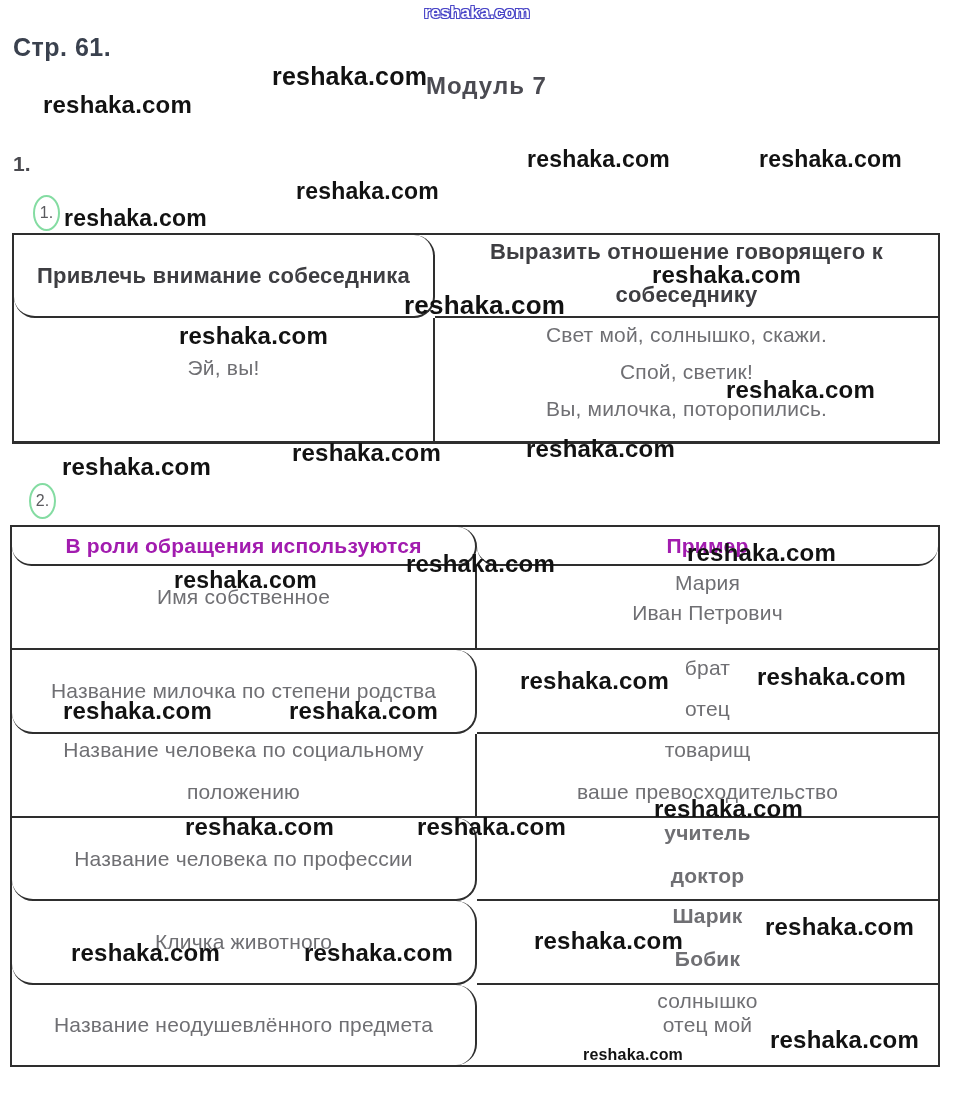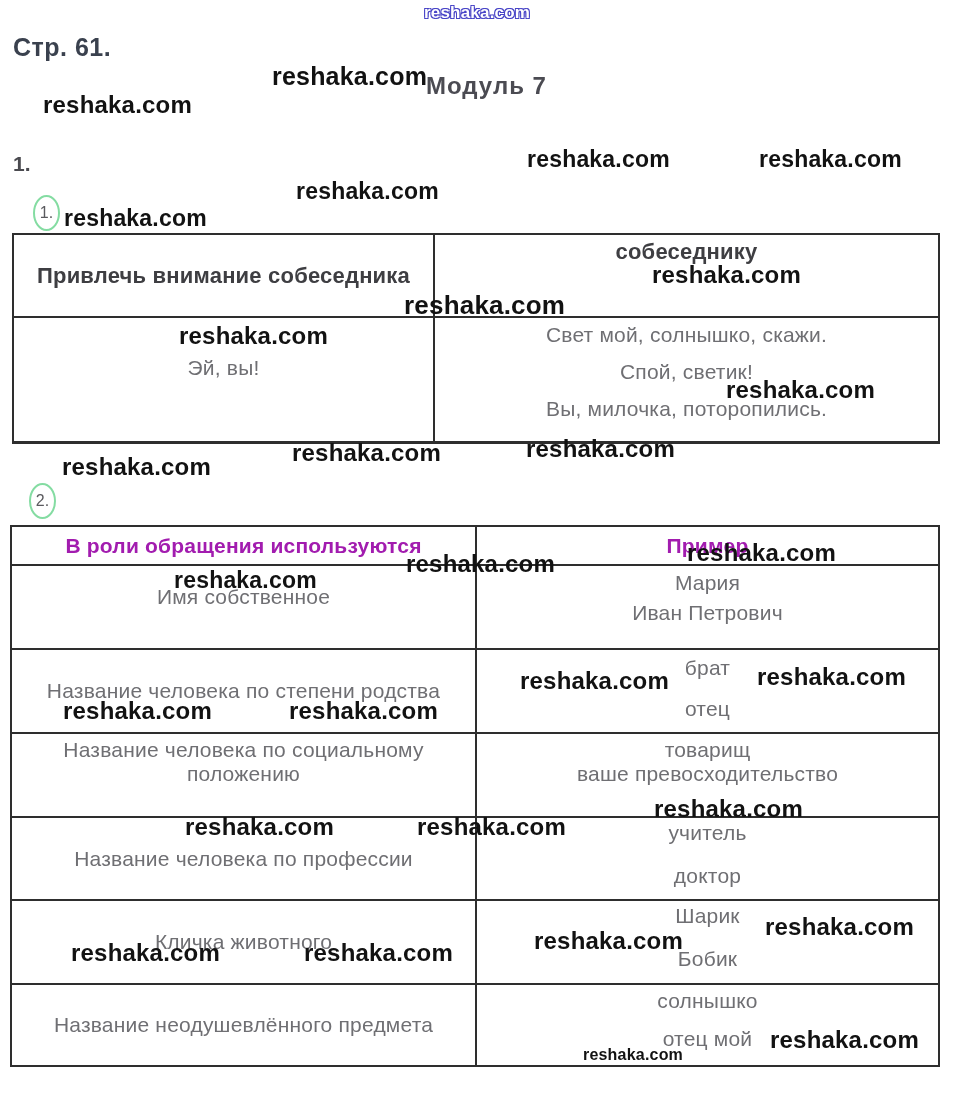--- a/index.html
+++ b/index.html
@@ -39,47 +39,48 @@
     display:flex;flex-direction:column;align-items:center;text-align:center;
     box-sizing:border-box;border-right:2px solid #2e2e2e;border-bottom:2px solid #2e2e2e;
     overflow:visible;
   }
   .cell.last-col{border-right:none;}
   .cell.last-row{border-bottom:none;}
   .line{line-height:24px;font-size:21px;color:#6f6f73;letter-spacing:.2px;}
   .hdr .line{font-size:22px;font-weight:700;color:#3e3e42;}
   .hdr2 .line{font-size:21px;font-weight:700;color:#a21caf;}
   
-  .vc{justify-content:center;}
+  .vc{justify-content:center;border-radius:21px;}
   .pad-a{padding-top:5px;row-gap:19px;}   
   .pad-b{padding-top:38px;}               
   .pad-c{padding-top:5px;row-gap:13px;}   
   .pad-d{padding-top:19px;}               
   .pad-e{padding-top:5px;row-gap:6px;}   
   .pad-f{padding-top:6px;row-gap:17px;}   
-  .pad-g{padding-top:4px;}   
-  .pad-h{padding-top:3px;row-gap:19px;}   
-  .pad-i{padding-top:4px;row-gap:14px;border-radius:22px;}   
+  .pad-g{padding-top:4px;row-gap:18px;}   
+  .pad-h{padding-top:3px;row-gap:19px;font-weight:bold;}   
+  .pad-i{padding-top:4px;border-radius:22px;}   
 </style>
 </head>
 <body>
 
 <div class="page">
 
   <div class="abs page-num">Стр. 61.</div>
   <div class="abs module">Модуль 7</div>
   <div class="abs ex-num">1.</div>
   <div class="circle circle1">1.</div>
   <div class="circle circle2">2.</div>
 
   <div class="tbl tbl1">
     <div class="cell hdr vc">
         <div class="line">Привлечь внимание собеседника</div>
       </div>
     <div class="cell hdr pad-a last-col">
+        <div class="line">Выразить отношение говорящего к</div>
         <div class="line">собеседнику</div>
       </div>
     <div class="cell pad-b last-row">
         <div class="line">Эй, вы!</div>
       </div>
     <div class="cell pad-c last-col last-row">
         <div class="line">Свет мой, солнышко, скажи.</div>
         <div class="line">Спой, светик!</div>
         <div class="line">Вы, милочка, поторопились.</div>
       </div>
@@ -95,21 +96,21 @@
 
     <div class="cell pad-d">
         <div class="line">Имя собственное</div>
       </div>
     <div class="cell pad-e last-col">
         <div class="line">Мария</div>
         <div class="line">Иван Петрович</div>
       </div>
 
     <div class="cell vc">
-        <div class="line">Название человека по степени родства</div>
+        <div class="line">Название милочка по степени родства</div>
       </div>
     <div class="cell pad-f last-col">
         <div class="line">брат</div>
         <div class="line">отец</div>
       </div>
 
     <div class="cell pad-g">
         <div class="line">Название человека по социальному</div>
         <div class="line">положению</div>
       </div>

